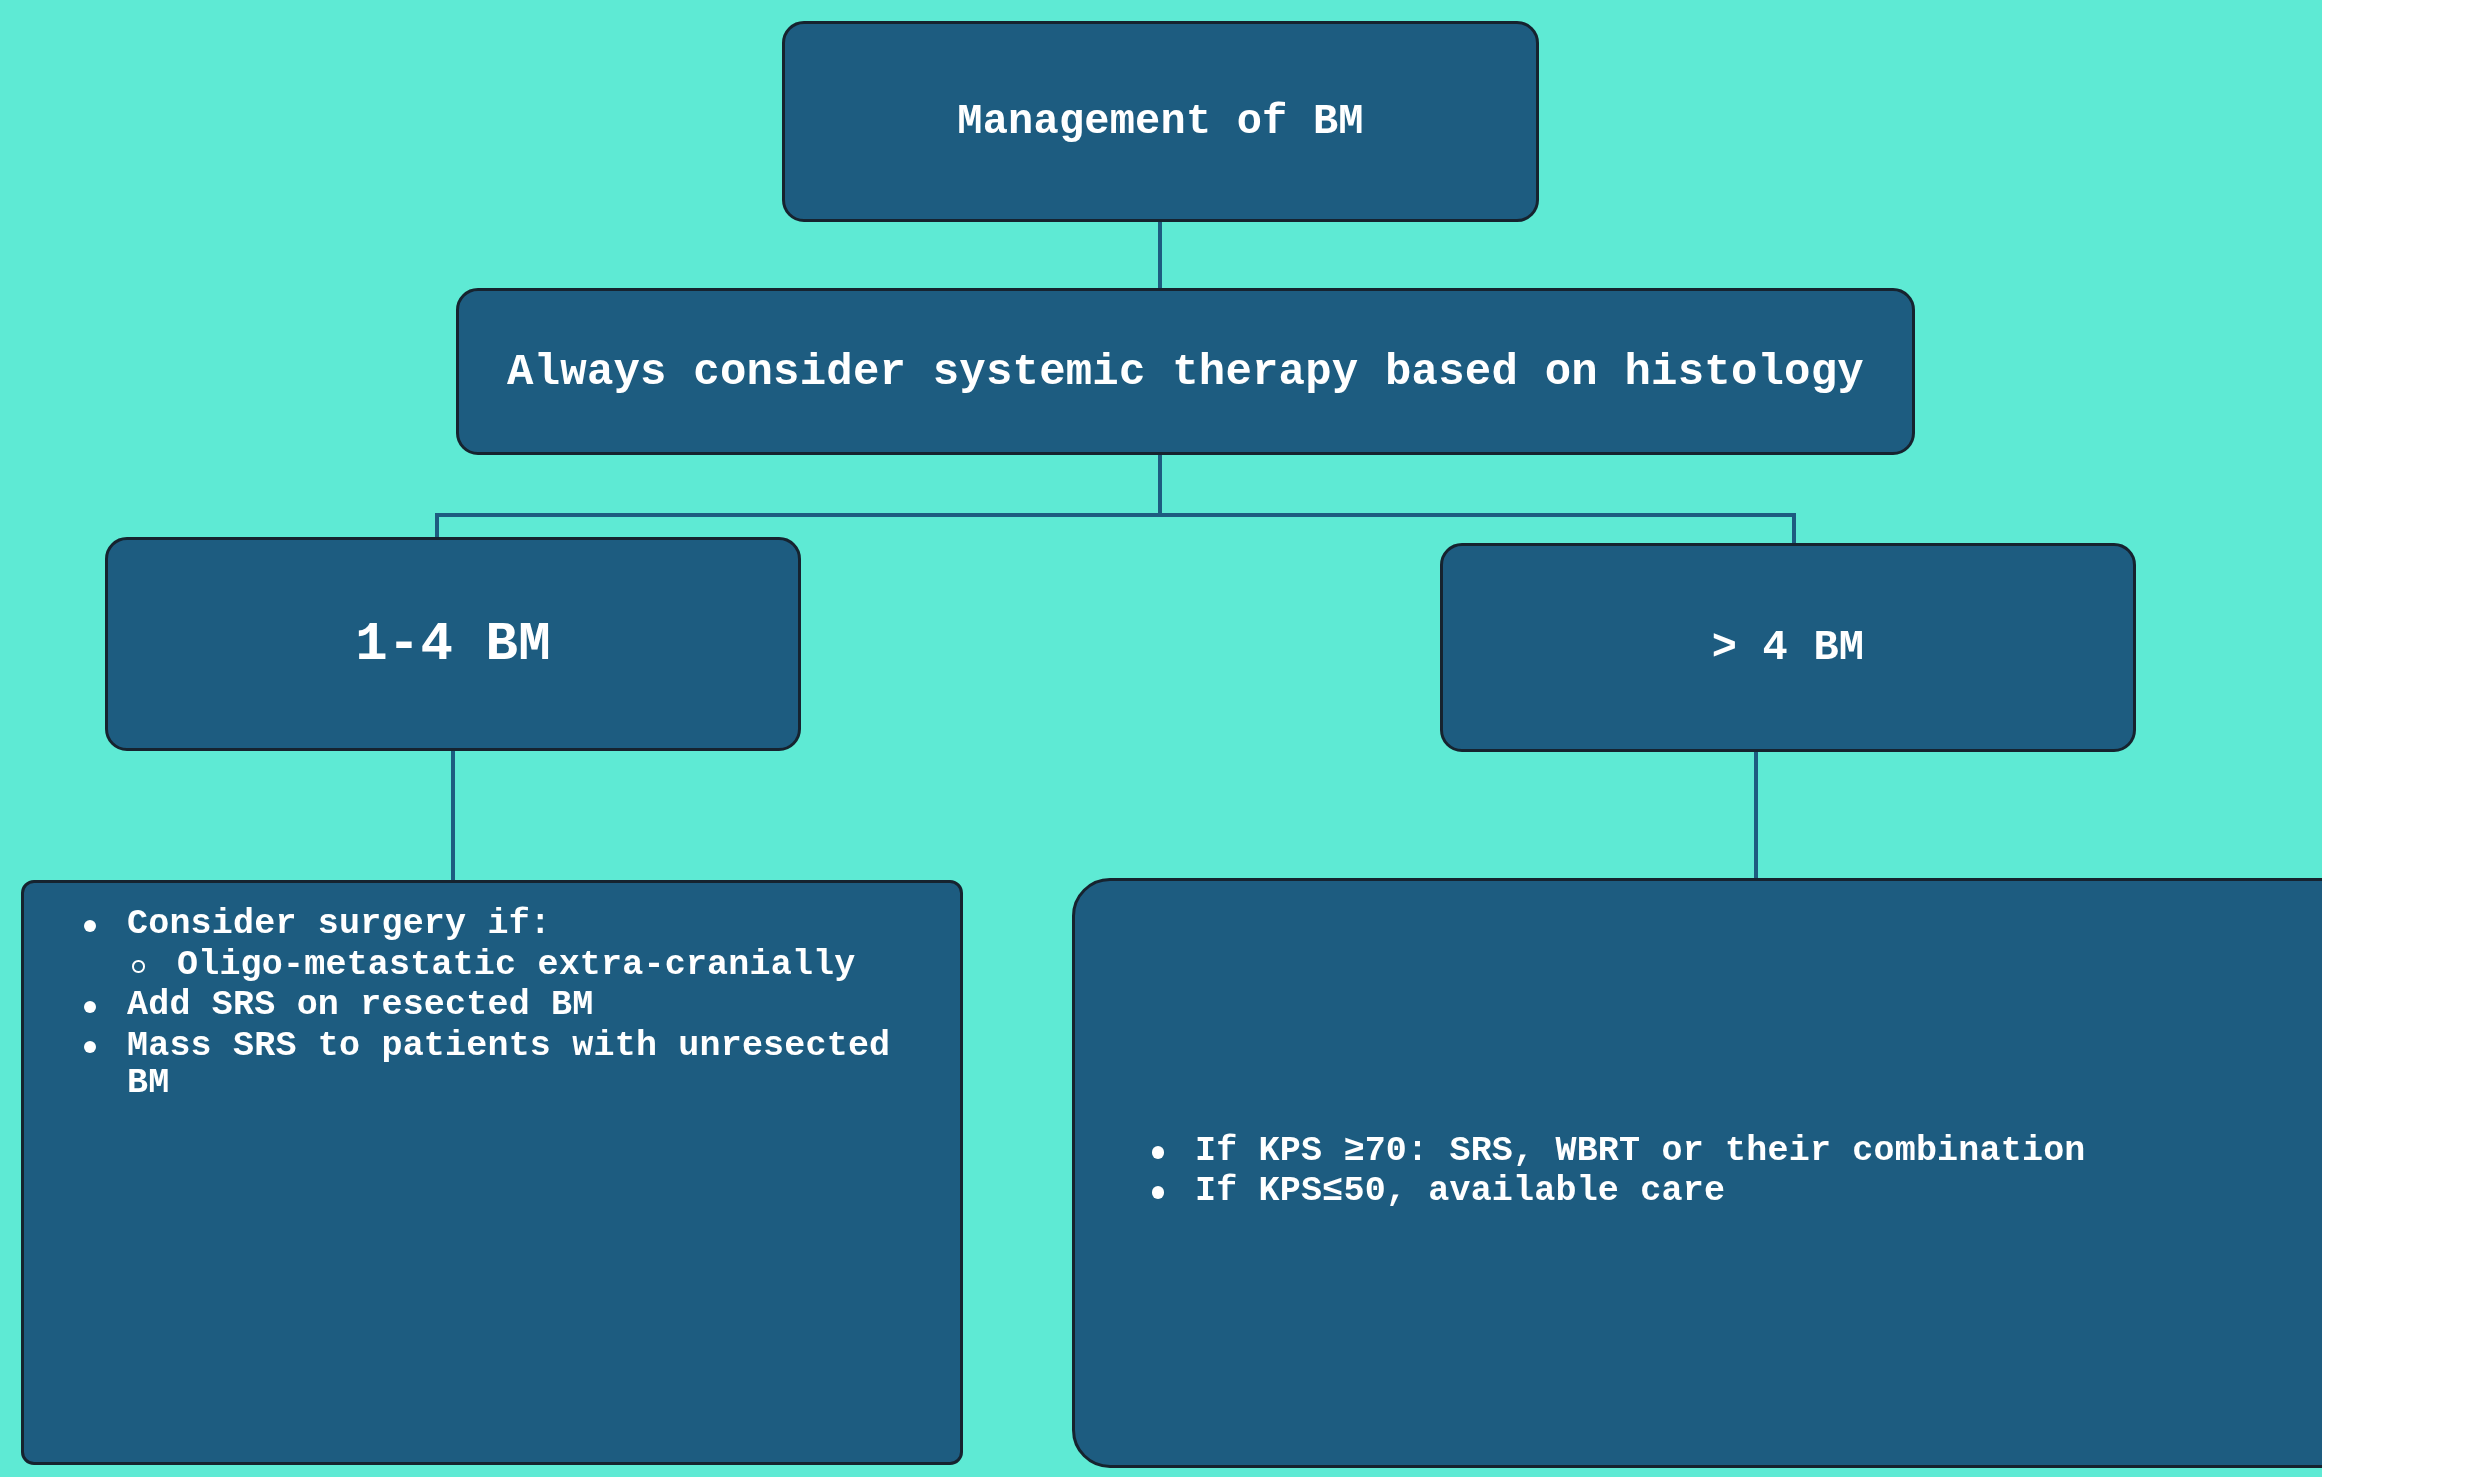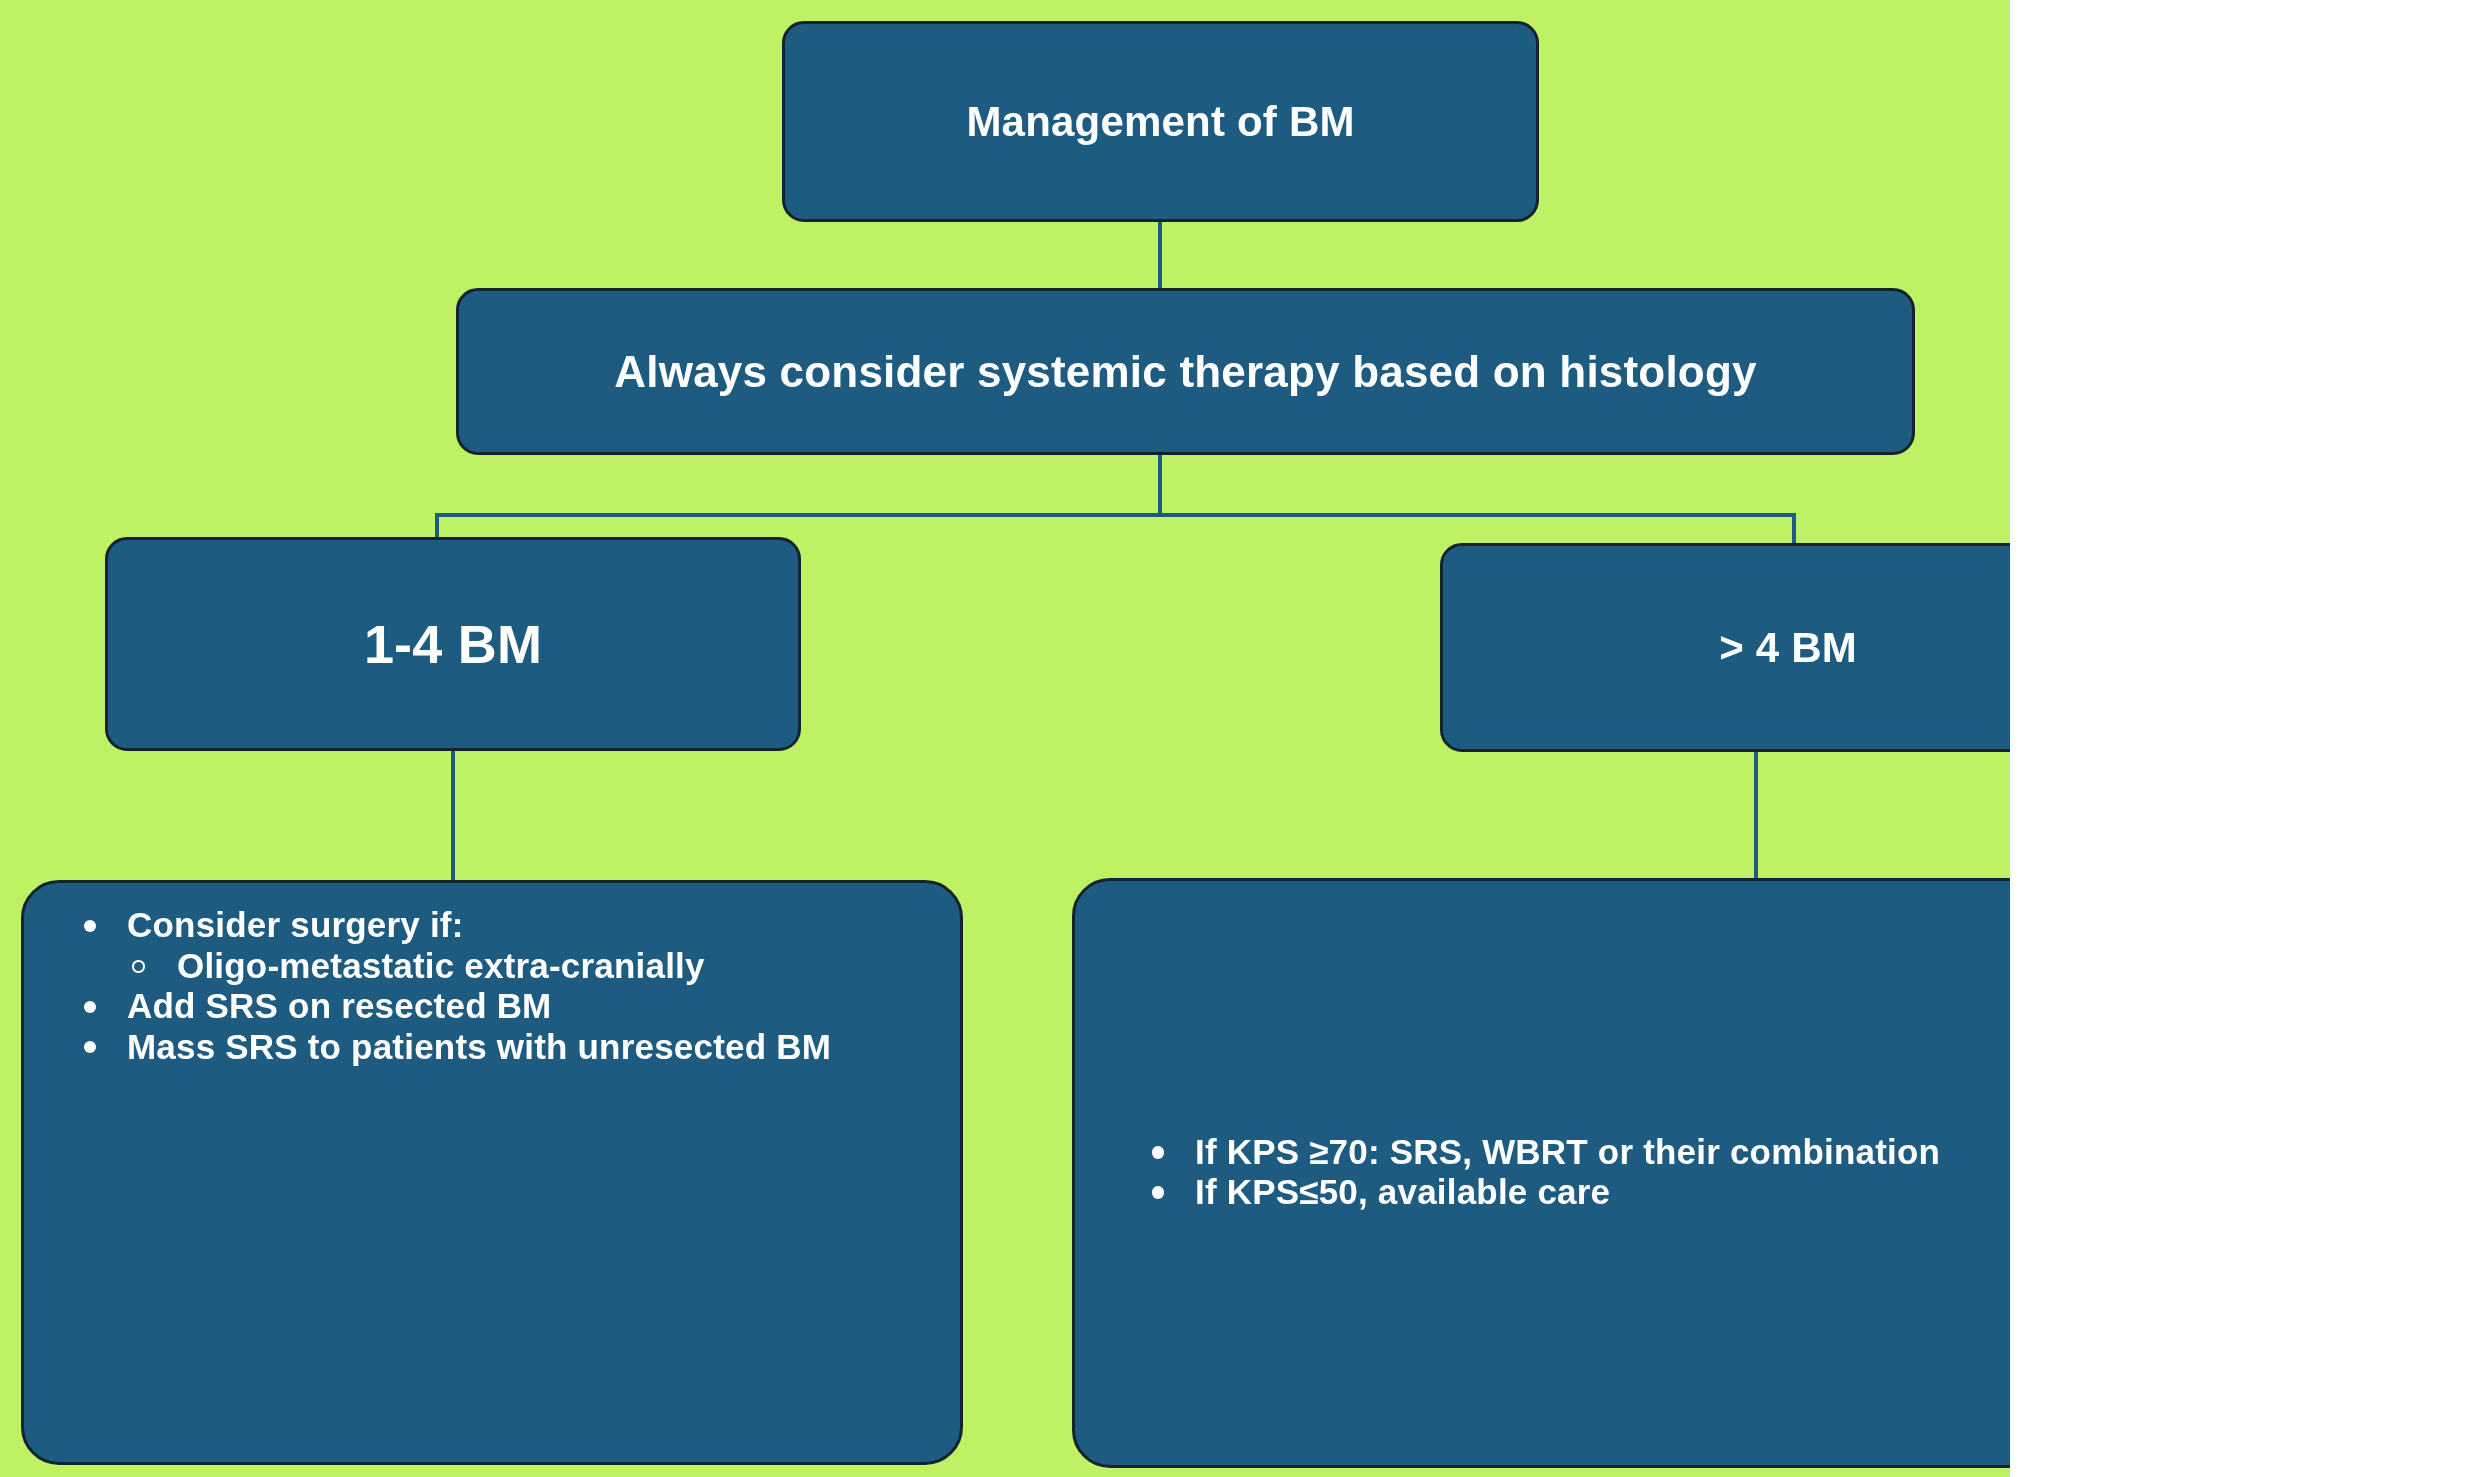--- a/index.html
+++ b/index.html
@@ -2,25 +2,25 @@
 <html style="font-size:13.4px"><head>
 <meta charset="utf-8">
 <style>
   html, body {
     margin: 0;
     padding: 0;
     background: #ffffff;
   }
   #canvas {
     position: relative;
-    width: 2010px;
+    width: 2322px;
     height: 1477px;
-    background: #bef264;
+    background: #5eead4;
     overflow: hidden;
-    font-family: Liberation Sans, sans-serif;
+    font-family: Liberation Mono, monospace;
   }
 
   
   .node {
     position: absolute;
     box-sizing: border-box;
     background: #1d5c80;
     border: 3.3px solid #16232f;
     color: #ffffff;
     display: flex;
@@ -31,21 +31,21 @@
     letter-spacing: 0.2px;
   }
   .node.rounded-sm { border-radius: 22px; }
   .node.rounded-lg { border-radius: 38px; }
 
   #node-root     { left: 782px;  top: 21px;   width: 757px;  height: 201px; font-size: 42px; }
   #node-systemic { left: 456px;  top: 288px;  width: 1459px; height: 167px; font-size: 44px; }
   #node-1-4bm    { left: 105px;  top: 537px;  width: 696px;  height: 214px; font-size: 54px; }
   #node-gt4bm    { left: 1408px; top: 543px;  width: 696px;  height: 209px; font-size: 42px; margin-left: 32px; }
 
-  #node-left-detail  { left: 21px;   top: 880px; width: 942px; height: 585px; }
+  #node-left-detail  { left: 21px;   top: 880px; width: 942px; height: 585px; border-radius: 13px; }
   #node-right-detail { left: 1072px; top: 878px; width: 1365px; height: 590px; }
 
   
   .detail-body {
     display: block;
     width: 100%;
     padding: 0;
   }
   ul.bullets {
     list-style: none;

